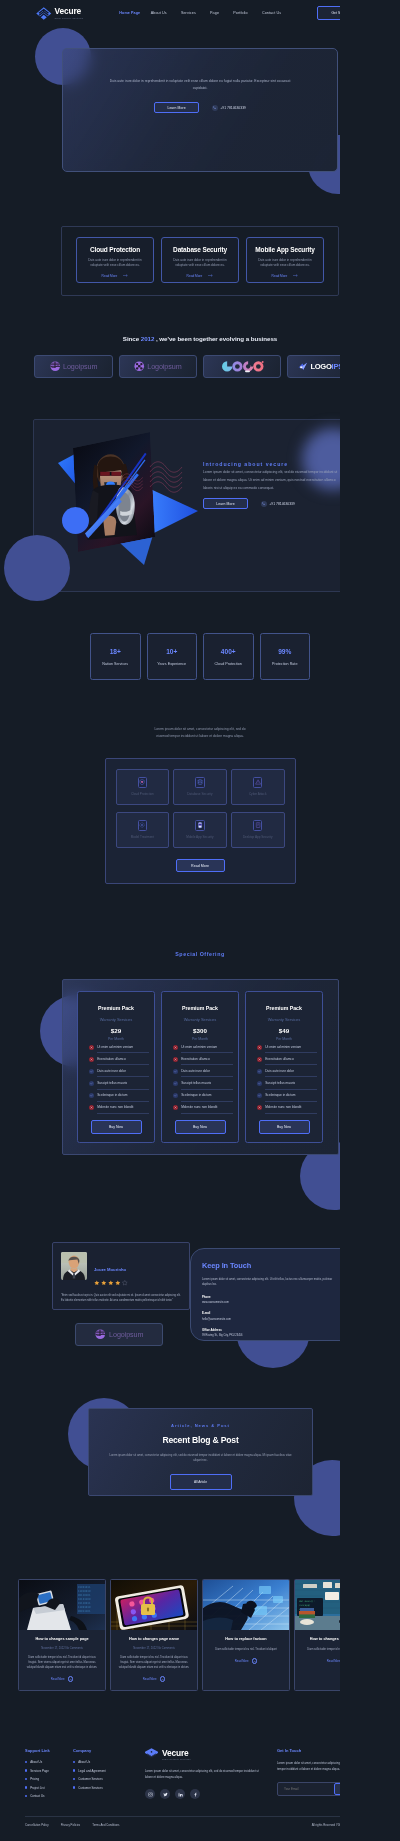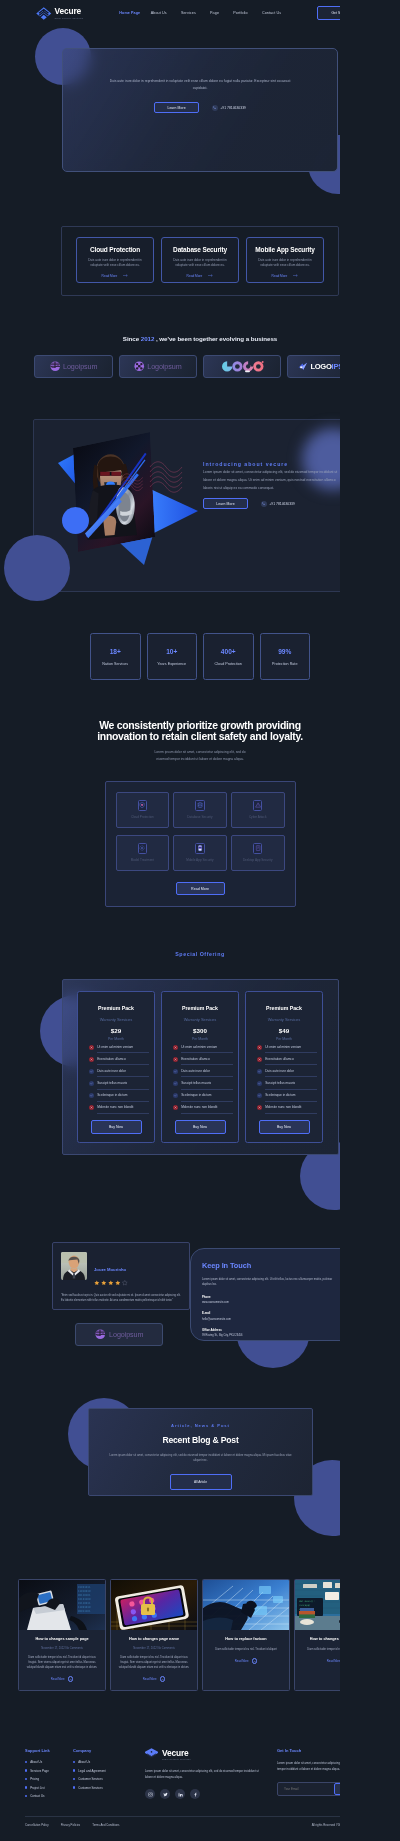--- a/index.html
+++ b/index.html
@@ -484,24 +484,20 @@
       <div class="stat-v">400+</div>
       <div class="stat-l">Cloud Protection</div>
     </div>
     <div class="stat">
       <div class="stat-v">99%</div>
       <div class="stat-l">Protection Rate</div>
     </div>
   </div>
 
   <div class="grw" style="position:absolute;left:0;top:720px;width:400px;">
-    <div class="grw-h">
-      <span>We consistently prioritize growth providing</span><br>
-      <span>innovation to retain client safety and loyalty.</span>
-    </div>
     <div class="grw-p">
       <span>Lorem ipsum dolor sit amet, consectetur adipiscing elit, sed do</span><br>
       <span>eiusmod tempor incididunt ut labore et dolore magna aliqua.</span>
     </div>
     <div class="grw-frame">
       <div class="grw-grid">
         <div class="grw-cell">
           <span class="grw-ico">
               <svg viewBox="0 0 24 24" fill="none" stroke="#8f6fd8" stroke-width="1.6">
                 <path d="M12 2 3.5 5.5v6.2c0 5.4 3.7 9.4 8.5 10.3 4.8-.9 8.5-4.9 8.5-10.3V5.5Z" stroke="#5f7cf5"></path>

